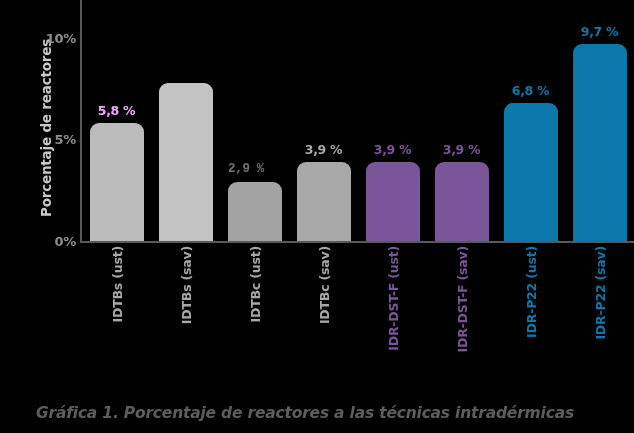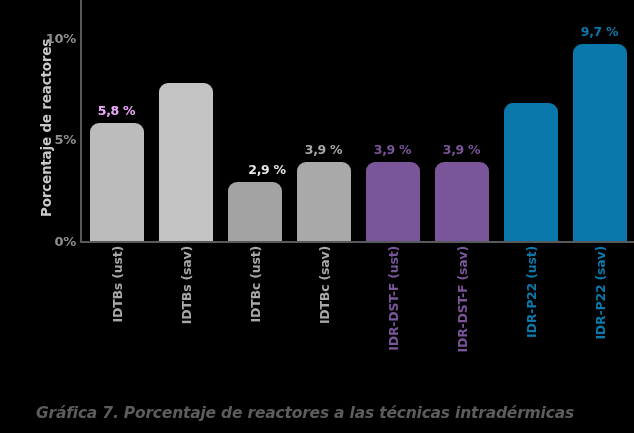--- a/index.html
+++ b/index.html
@@ -83,28 +83,29 @@
   </div>
 
   <div class="axis-line"></div>
   <div class="axis-baseline"></div>
 
   <div id="bars">
       <div class="bar" style="left: 89.5px; width: 54px; height: 117.74px; background: rgb(188, 188, 188);"></div>
       <div class="bar-value" style="left: 79.5px; width: 74px; top: 103.26px; color: #f0abfc;">5,8 %</div>
       <div class="bar" style="left: 158.5px; width: 54px; height: 158.34px; background: rgb(195, 195, 195);"></div>
       <div class="bar" style="left: 227.5px; width: 54px; height: 58.87px; background: rgb(163, 163, 163);"></div>
-      <div class="bar-value" style="left: 230px; width: 74px; top: 162.13px; color: #e5e5e5;">2,9 %</div>
+      <div class="bar-value" style="left: 209px; width: 74px; top: 162.13px; color: #737373; font-family: Liberation Mono, monospace;">2,9 %</div>
       <div class="bar" style="left: 296.5px; width: 54px; height: 79.17px; background: rgb(169, 169, 169);"></div>
       <div class="bar-value" style="left: 286.5px; width: 74px; top: 141.83px; color: rgb(169, 169, 169);">3,9 %</div>
       <div class="bar" style="left: 365.5px; width: 54px; height: 79.17px; background: rgb(122, 85, 154);"></div>
       <div class="bar-value" style="left: 355.5px; width: 74px; top: 141.83px; color: rgb(122, 85, 154);">3,9 %</div>
       <div class="bar" style="left: 434.5px; width: 54px; height: 79.17px; background: rgb(122, 85, 154);"></div>
       <div class="bar-value" style="left: 424.5px; width: 74px; top: 141.83px; color: rgb(122, 85, 154);">3,9 %</div>
       <div class="bar" style="left: 503.5px; width: 54px; height: 138.04px; background: rgb(11, 120, 172);"></div>
+      <div class="bar-value" style="left: 493.5px; width: 74px; top: 82.96px; color: rgb(11, 120, 172);">6,8 %</div>
       <div class="bar" style="left: 572.5px; width: 54px; height: 196.91px; background: rgb(11, 120, 172);"></div>
       <div class="bar-value" style="left: 562.5px; width: 74px; top: 24.09px; color: rgb(11, 120, 172);">9,7 %</div>
     </div>
 
   <div id="cats">
       <div class="cat" style="left: 89.5px; width: 54px;">
         <span style="color: rgb(168, 168, 168);">IDTBs (ust)</span>
       </div>
       <div class="cat" style="left: 158.5px; width: 54px;">
         <span style="color: rgb(168, 168, 168);">IDTBs (sav)</span>
@@ -122,14 +123,14 @@
         <span style="color: rgb(122, 85, 154);">IDR-DST-F (sav)</span>
       </div>
       <div class="cat" style="left: 503.5px; width: 54px;">
         <span style="color: rgb(11, 120, 172);">IDR-P22 (ust)</span>
       </div>
       <div class="cat" style="left: 572.5px; width: 54px;">
         <span style="color: rgb(11, 120, 172);">IDR-P22 (sav)</span>
       </div>
     </div>
 
-  <div id="caption">Gráfica 7. Porcentaje de reactores a las técnicas intradérmicas</div>
+  <div id="caption">Gráfica 1. Porcentaje de reactores a las técnicas intradérmicas</div>
 </div>
 
 </body></html>

